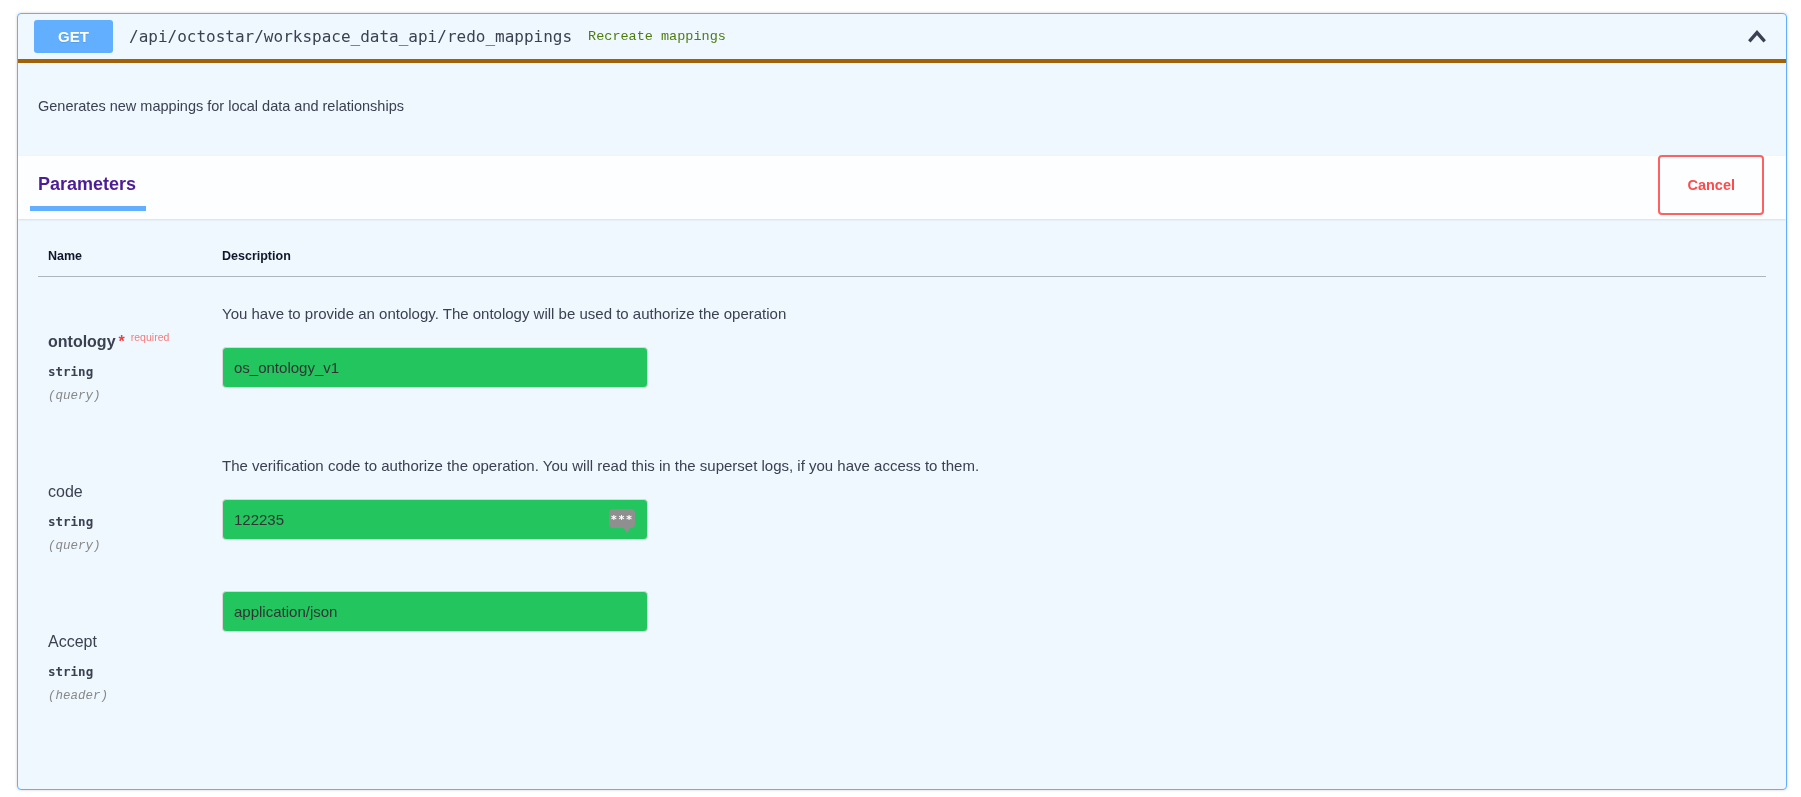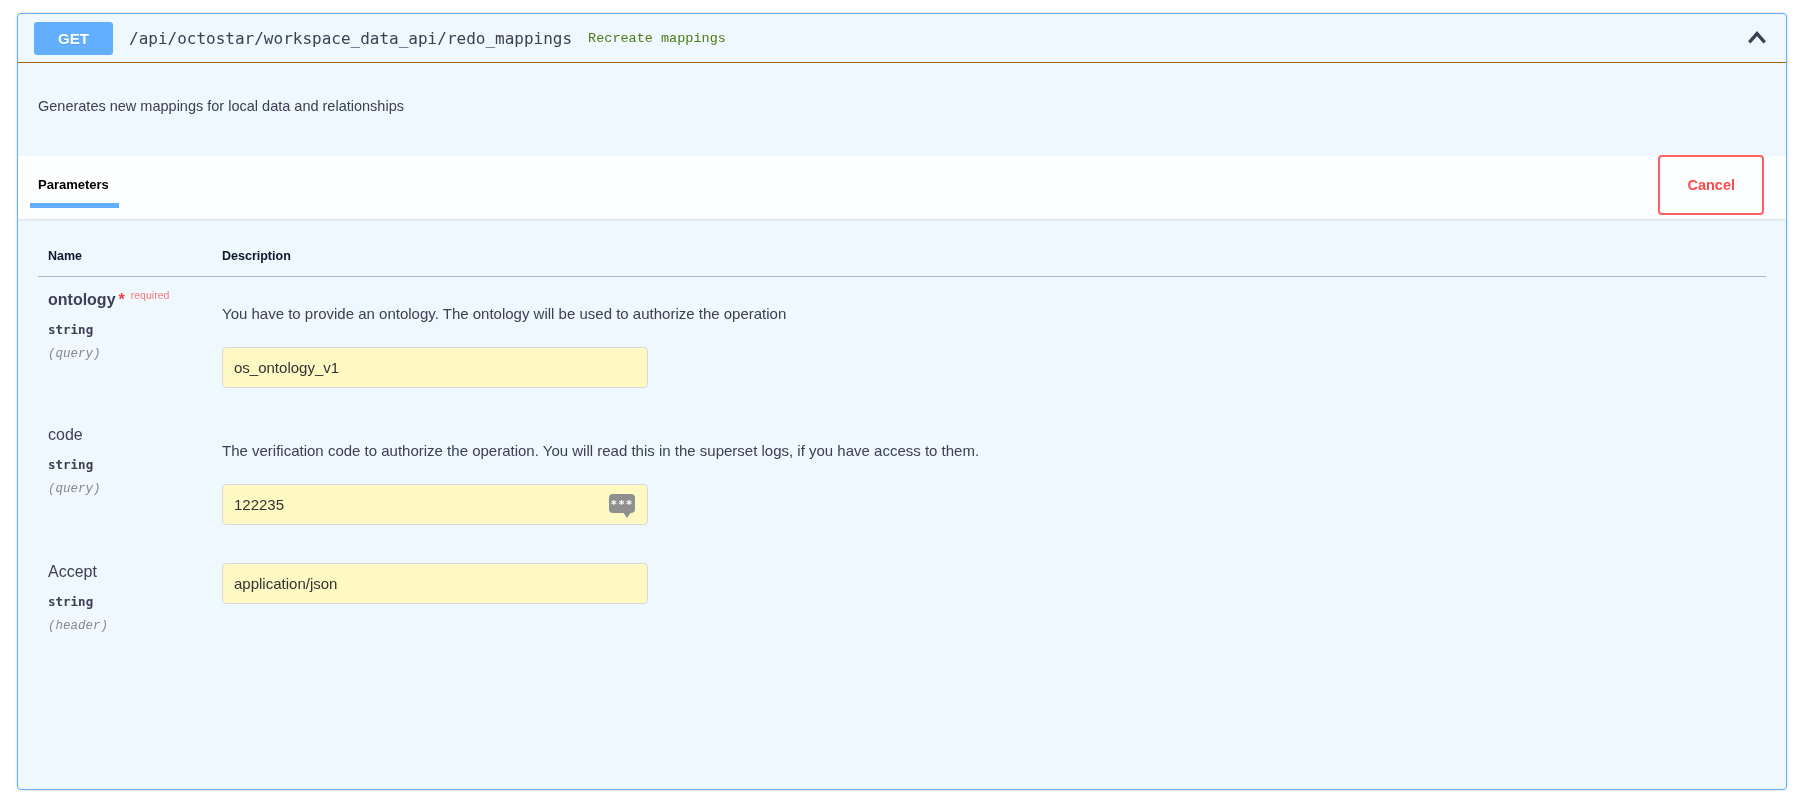--- a/index.html
+++ b/index.html
@@ -17,21 +17,21 @@
     border: 1px solid #61affe;
     border-radius: 4px;
     background: rgba(97,175,254,.1);
     box-shadow: 0 0 3px rgba(0,0,0,.19);
     overflow: hidden;
   }
   
   .opblock-summary {
     display: flex; align-items: center; gap: 16px;
     height: 49px; padding: 8px 18px 8px 16px;
-    border-bottom: 1px solid #a16207;
+    border-bottom: 4px solid #a16207;
     cursor: pointer;
   }
   .method-badge {
     background: #61affe; color: #fff;
     font-weight: bold; font-size: 15px;
     width: 79px; padding: 8px 0; text-align: center;
     border-radius: 3px;
     text-shadow: 0 1px 0 rgba(0,0,0,.1);
     flex: 0 0 auto;
   }
@@ -49,21 +49,21 @@
   
   .opblock-section-header {
     height: 63px;
     background: rgba(255,255,255,.8);
     box-shadow: 0 1px 2px rgba(0,0,0,.1);
     display: flex; align-items: center; justify-content: space-between;
     padding: 8px 22px 14px 20px;
   }
   .params-tab {
     position: relative;
-    font-weight: bold; font-size: 13px; color: #000000;
+    font-weight: bold; font-size: 18px; color: #4c1d95;
     cursor: pointer;
   }
   .params-tab:after {
     content: ""; position: absolute;
     left: -8px; right: -10px; bottom: -16px; height: 5px;
     background: #61affe;
   }
   .btn-cancel {
     background: transparent;
     border: 2px solid #ff6060; border-radius: 4px;
@@ -74,21 +74,21 @@
   
   .table-container { padding: 0 20px; }
   table.parameters { width: 100%; border-collapse: collapse; }
   th {
     text-align: left; font-size: 12.5px; font-weight: bold; color: #0f172a;
     padding: 30px 0 13px 10px;
     border-bottom: 1px solid rgba(59,65,81,.2);
   }
   th.col-name { width: 174px; }
   td { vertical-align: top; padding: 12px 0 26px 10px; }
-  .param-name { font-size: 16px; color: #3b4151; }
+  .param-name { font-size: 16px; color: #3b4151; margin-top: 42px; }
   .param-name.required { font-weight: bold; }
   .required-star { color: #f03e3e; font-weight: bold; margin-left: 3px; }
   .required-label {
     color: #f77c7c; font-size: 10.5px; font-weight: normal;
     vertical-align: super; margin-left: 6px;
   }
   .param-type {
     font-family: "DejaVu Sans Mono", monospace;
     font-weight: bold; font-size: 12.5px; margin-top: 13px;
   }
@@ -96,21 +96,21 @@
     font-family: Liberation Mono, monospace;
     font-style: italic; font-size: 12.5px; color: #888; margin-top: 10px;
   }
   .param-desc p { font-size: 15px; margin: 16px 0 25px 0; color: #3b4151; }
   .input-wrap { position: relative; width: 426px; }
   .param-input {
     width: 426px; height: 41px;
     padding: 8px 11px; font-size: 15px; color: #333;
     font-family: "Liberation Sans", sans-serif;
     border: 1px solid #d9d9d9; border-radius: 4px;
-    background: #fef9c3; outline: none;
+    background: #22c55e; outline: none;
   }
   .autofill-icon {
     position: absolute; right: 13px; top: 10px;
     width: 26px; height: 19px;
     background: #8f8f8f; border-radius: 4px;
     color: #fff; font-size: 11px; font-weight: bold;
     letter-spacing: 1px; text-align: center; line-height: 21px;
     font-family: "DejaVu Sans Mono", monospace;
     cursor: pointer;
   }

